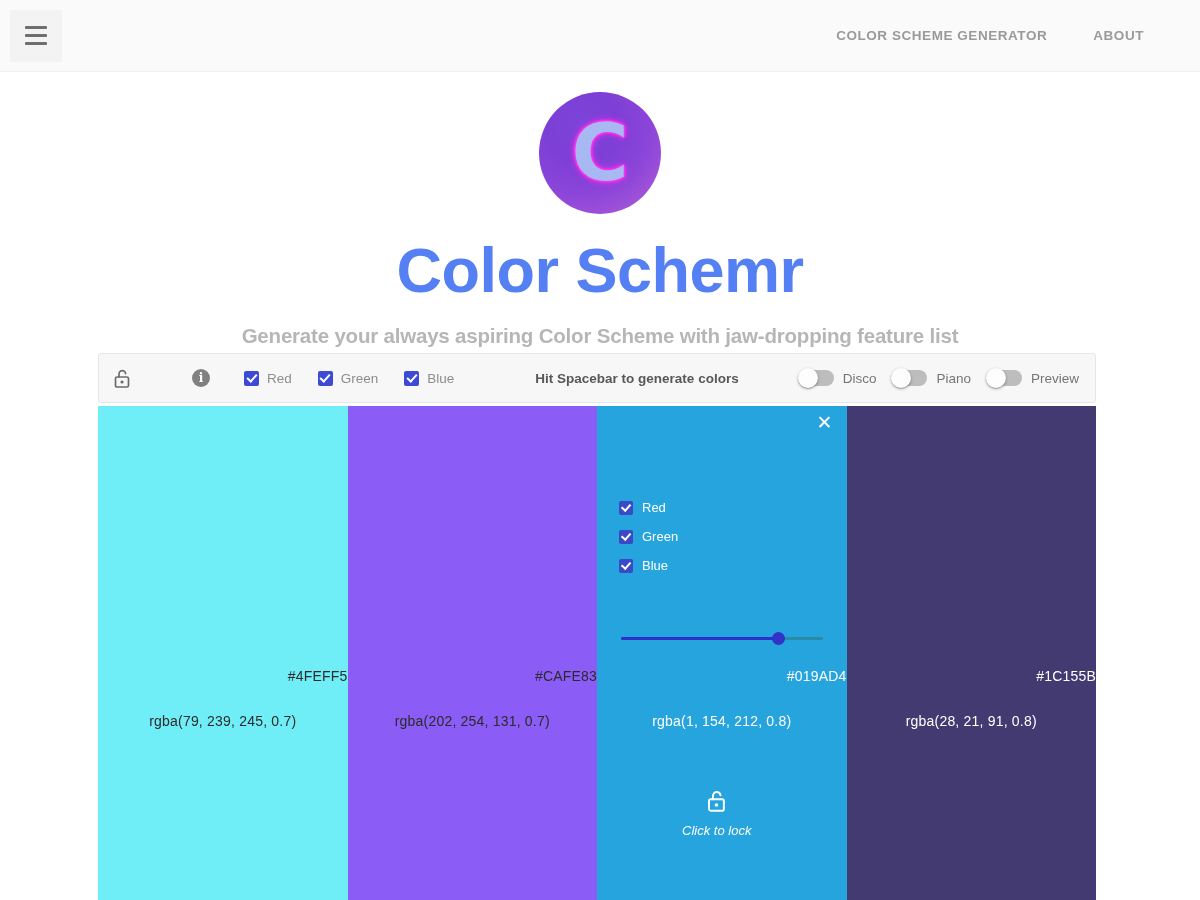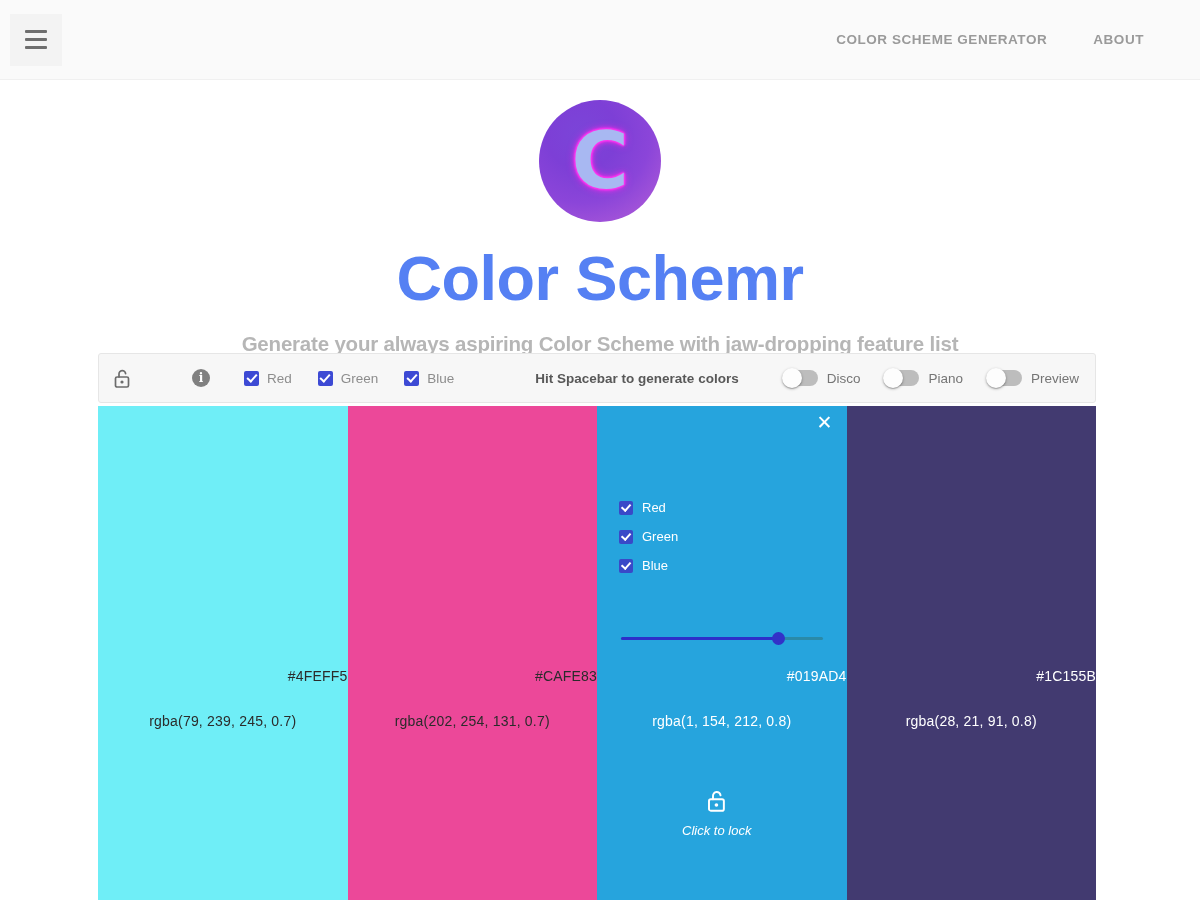--- a/index.html
+++ b/index.html
@@ -6,21 +6,21 @@
   html, body {
     width: 1200px; height: 900px;
     background: #ffffff;
     font-family: "Liberation Sans", sans-serif;
     overflow: hidden;
   }
 
   
   .navbar {
     position: relative;
-    width: 1200px; height: 80px;
+    width: 1200px; height: 72px;
     background: #fafafa;
     border-bottom: 1px solid #f0f0f0;
     display: flex; align-items: center;
   }
   .hamburger {
     width: 52px; height: 52px;
     margin-left: 10px;
     background: #f3f3f3;
     border: none;
     display: flex; flex-direction: column;
@@ -146,21 +146,21 @@
   .chk-label { font-size: 13.5px; color: #8d8d8d; }
   .tb-hint {
     margin-left: 81px;
     font-size: 13.5px; font-weight: bold;
     color: #585858;
     white-space: nowrap;
   }
   .tb-toggles {
     margin-left: auto;
     display: flex; align-items: center;
-    gap: 24px;
+    gap: 16px;
     padding-right: 16px;
   }
   .tgl-item { display: flex; align-items: center; gap: 9px; cursor: pointer; }
   .switch {
     width: 35px; height: 16px;
     background: #bdbdbd;
     border-radius: 8px;
     position: relative;
     flex: none;
   }
@@ -349,21 +349,21 @@
   </div>
 </div>
 
 <div class="panels">
 
   <div class="panel" style="background:#6feef7">
     <div class="swatch-hex dark-text">#4FEFF5</div>
     <div class="swatch-rgba dark-text">rgba(79, 239, 245, 0.7)</div>
   </div>
 
-  <div class="panel" style="background:#ec4899">
+  <div class="panel" style="background:#8b5cf6">
     <div class="swatch-hex dark-text">#CAFE83</div>
     <div class="swatch-rgba dark-text">rgba(202, 254, 131, 0.7)</div>
   </div>
 
   <div class="panel" style="background:#26a4dd">
     <div class="swatch-hex light-text">#019AD4</div>
     <div class="swatch-rgba light-text">rgba(1, 154, 212, 0.8)</div>
 
     <div class="popup">
       <div class="popup-close">✕</div>

